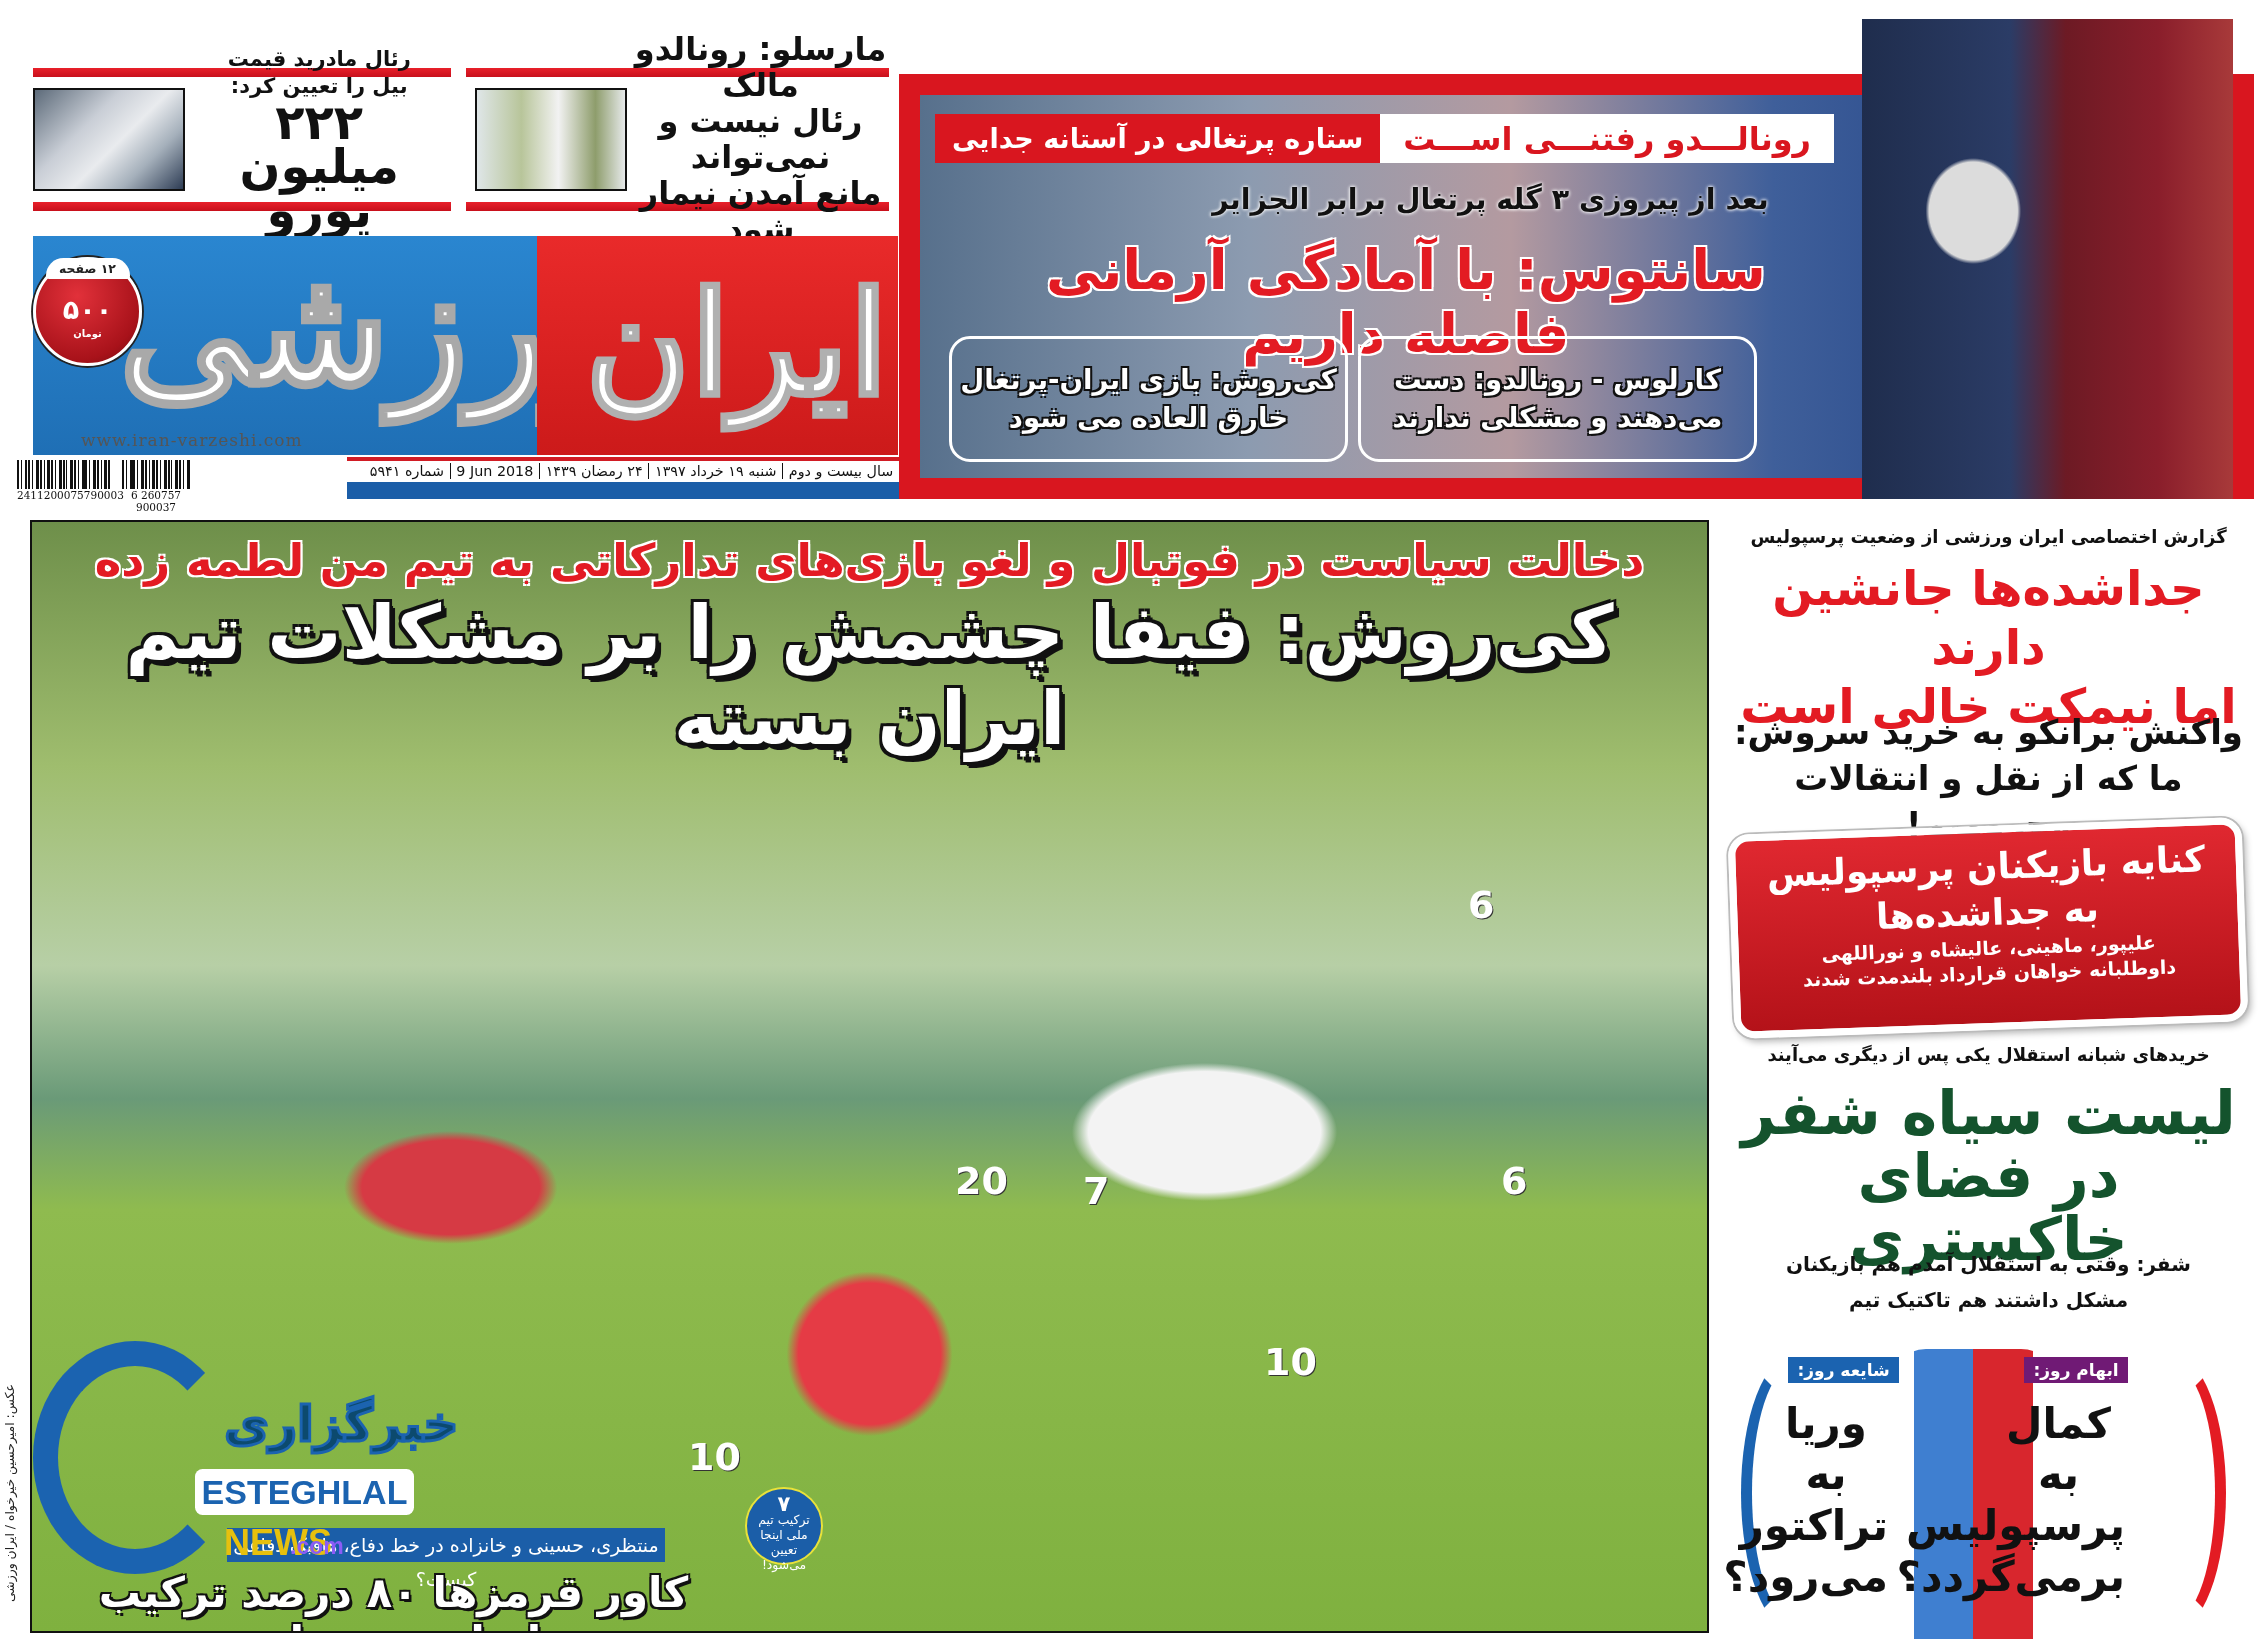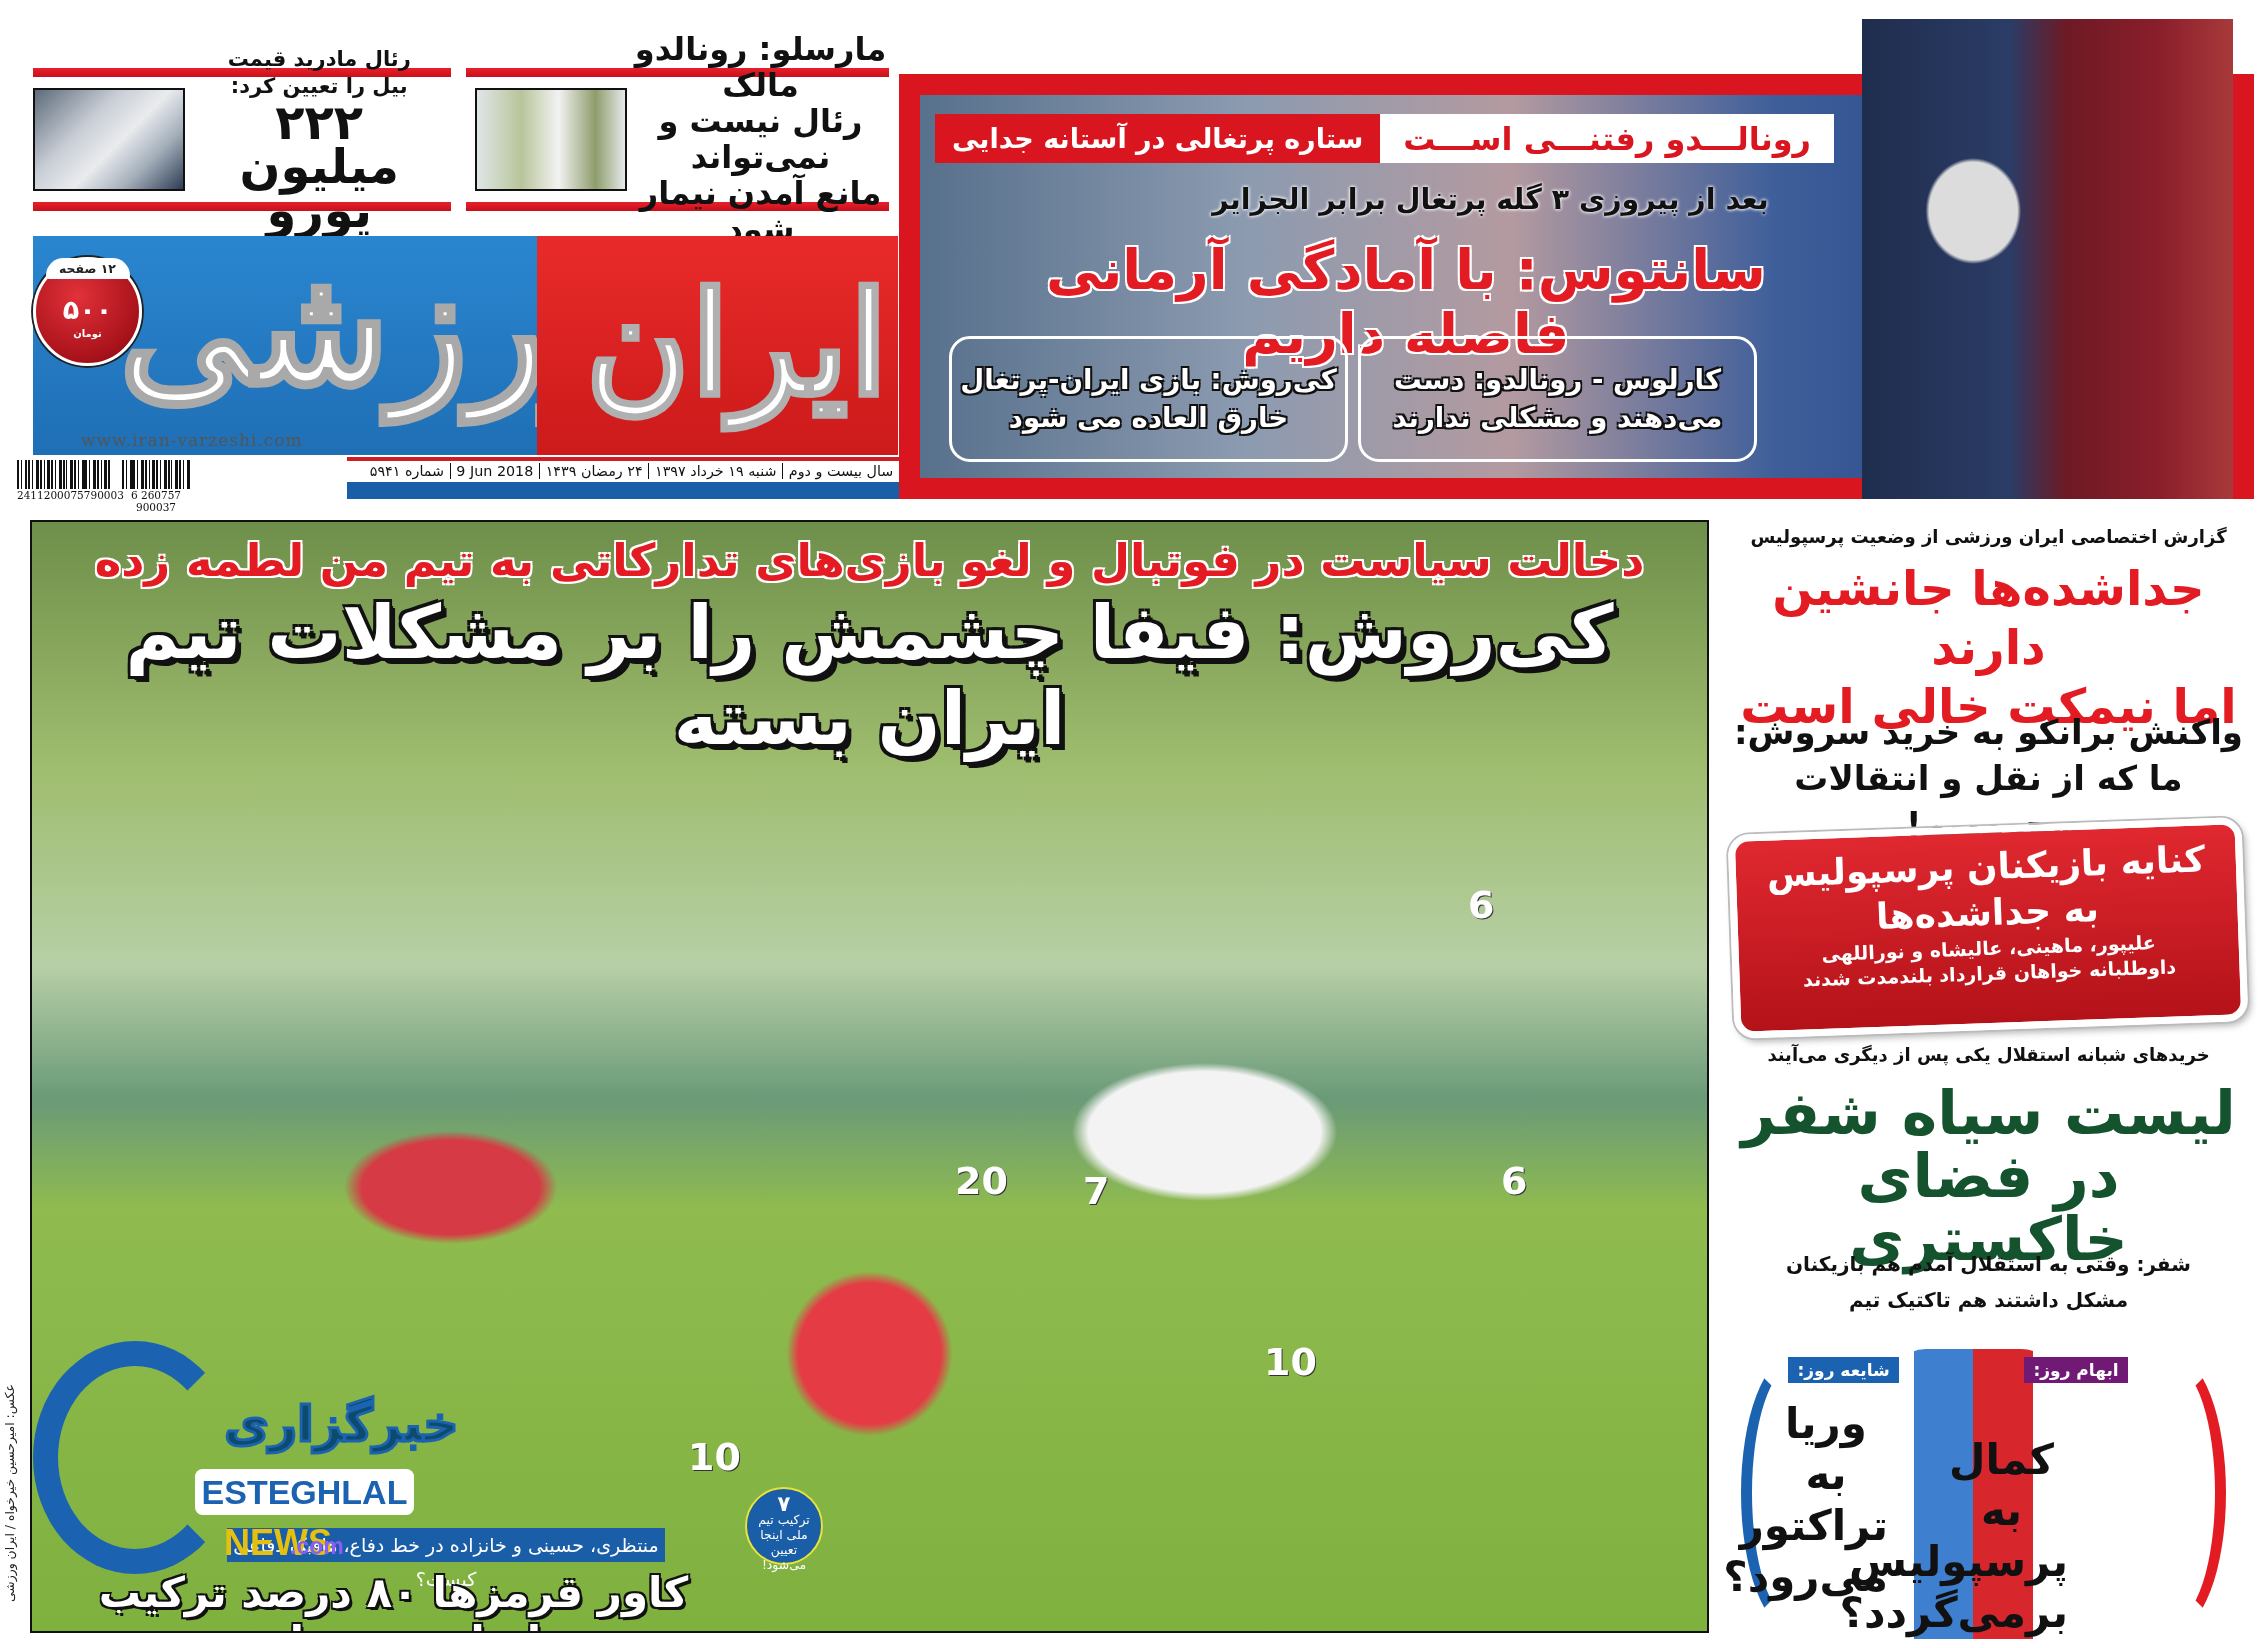--- a/index.html
+++ b/index.html
@@ -95,21 +95,21 @@
     .rc-h3 { top: 1082px; font-size: 60px; line-height: 63px; font-weight: 900; color: #14532d; }
     .rc-h4 { top: 1246px; font-size: 20px; line-height: 36px; font-weight: 900; color: #111; }
 
     .rc-brk { position: absolute; top: 1355px; width: 105px; height: 276px; border-radius: 50%; border: 11.4px solid; }
     #brk-red { left: 2121px; border-color: transparent #e31b23 transparent transparent; }
     #brk-blue { left: 1741px; border-color: transparent transparent transparent #1b63b0; }
     .tag { position: absolute; top: 1357px; color: #fff; font-size: 17px; font-weight: bold; padding: 2.9px 9.5px; }
     #tag-red { left: 2024px; background: #701a75; }
     #tag-blue { left: 1788px; background: #1b63b0; }
     .side-q { position: absolute; top: 1398px; font-size: 42px; line-height: 51px; font-weight: 900; color: #111; text-align: center; }
-    #side-q-red { left: 1935px; width: 133px; margin-top: 36px; }
+    #side-q-red { left: 1992px; width: 133px; }
     #side-q-blue { left: 1764px; width: 124px; }
     .mini-players { position: absolute; left: 1888px; top: 1349px; width: 171px; height: 290px;
       background: linear-gradient(90deg, transparent 0 15%, #3f7fd0 15% 50%, #d8262d 50% 85%, transparent 85%); border-radius: 38px 38px 9.5px 9.5px; }
   </style>
 </head>
 <body>
 
 <div class="redbar" style="left:33px; top:68px; width:418px;"></div>
 <div class="redbar" style="left:33px; top:202px; width:418px;"></div>
 <div class="redbar" style="left:466px; top:68px; width:423px;"></div>

